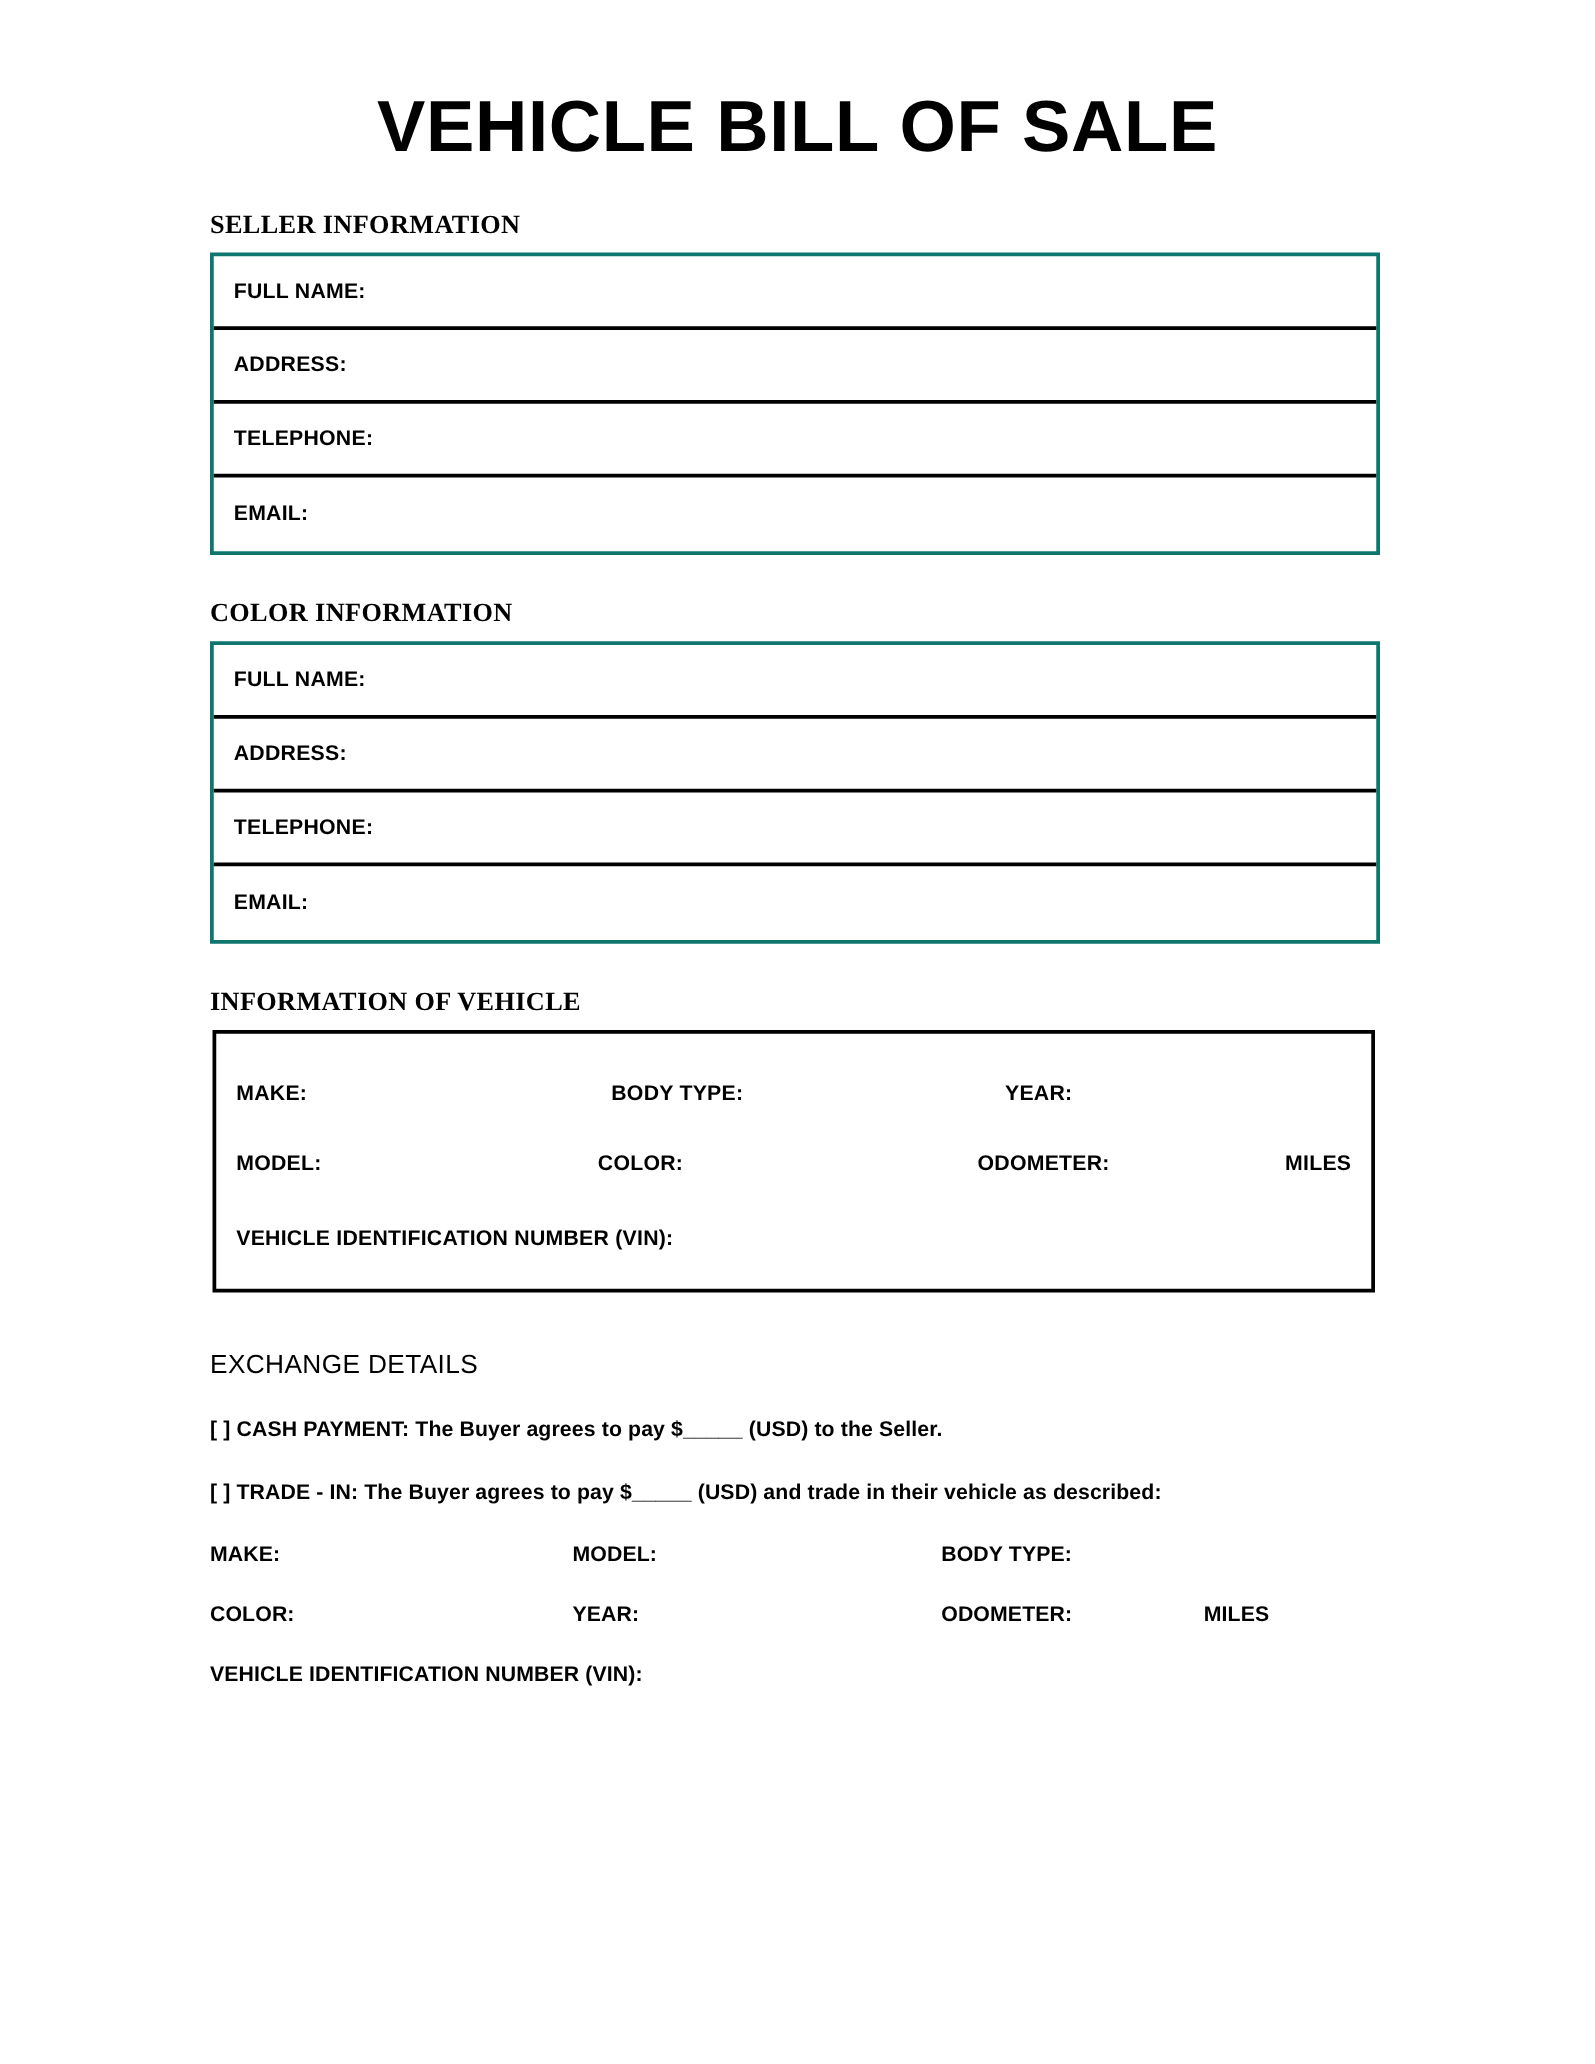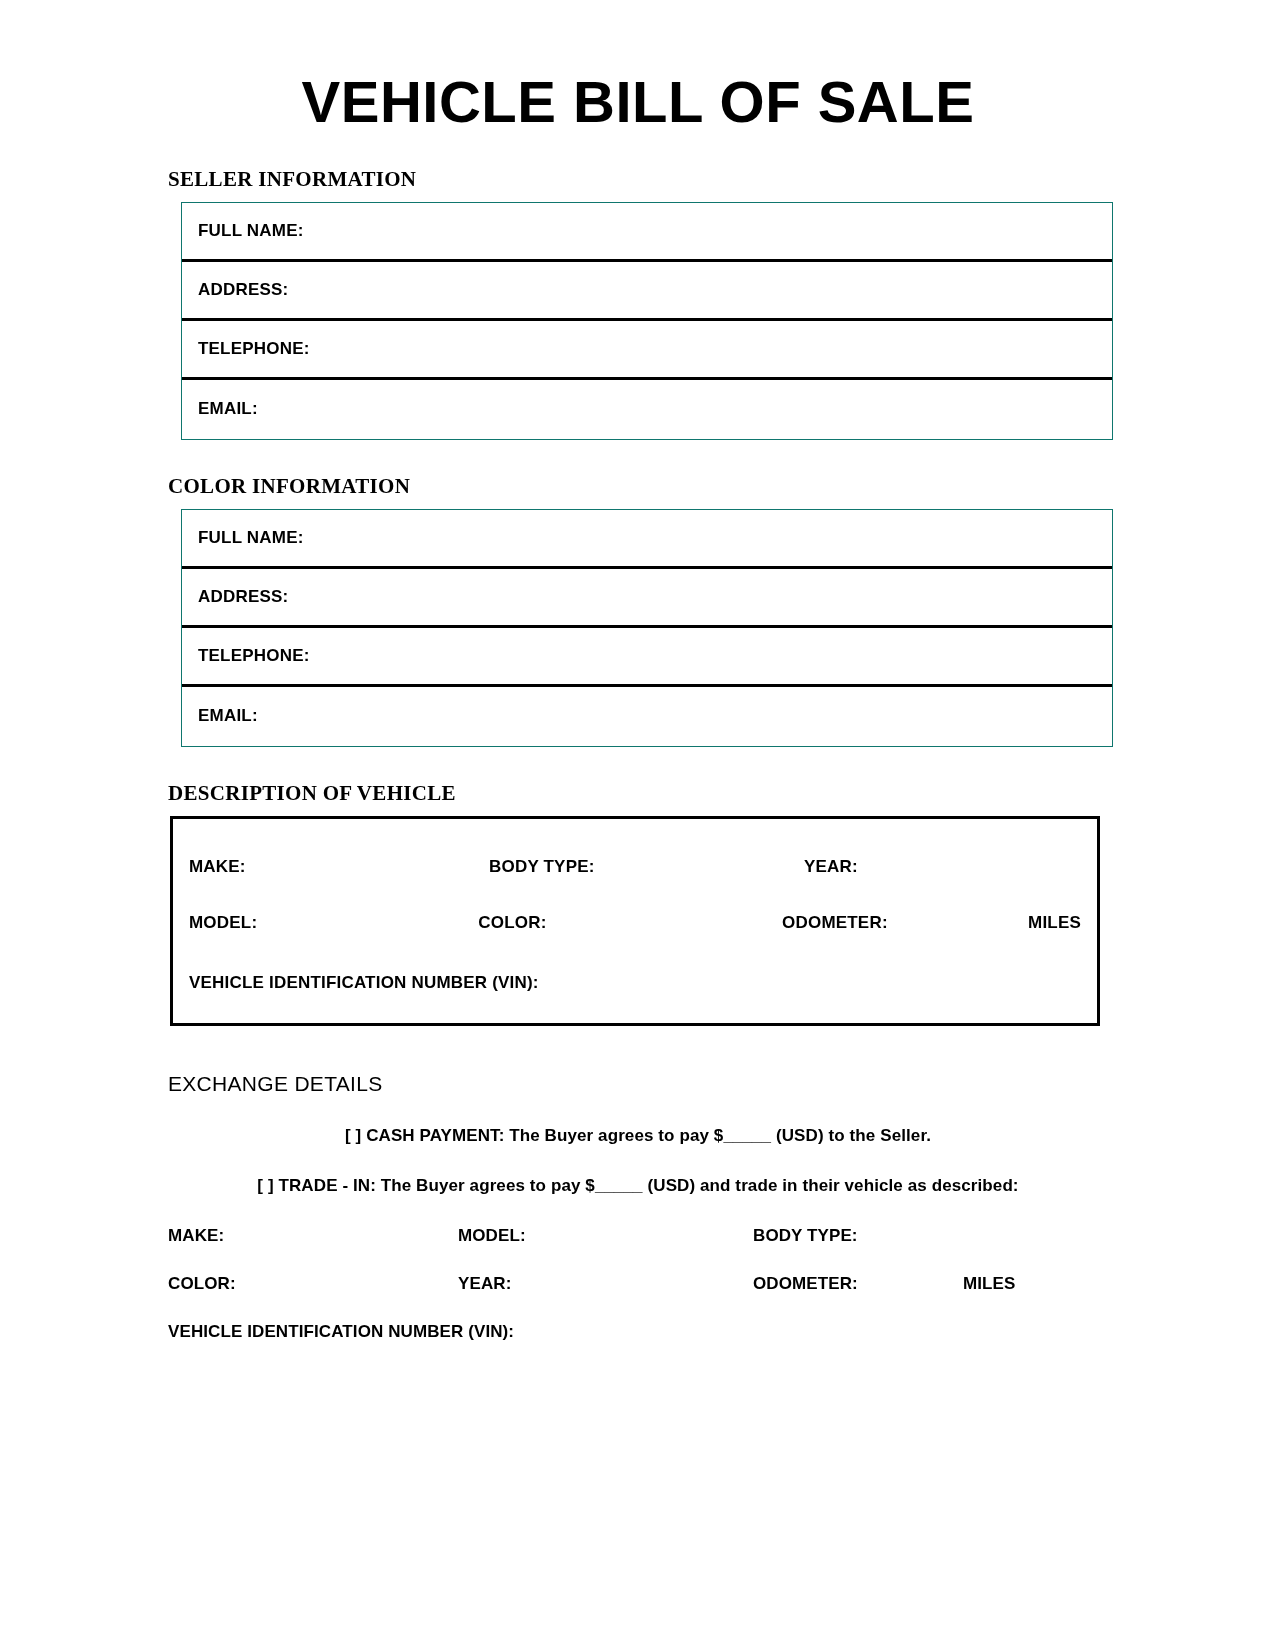--- a/index.html
+++ b/index.html
@@ -35,24 +35,24 @@
     padding-left: 0px;
   }
   .section-head {
     font-size: 21px;
     font-weight: bold;
     letter-spacing: 0.3px;
     margin: 34px 0 10px 0;
     font-family: Liberation Serif, serif;
   }
   .info-table {
-    border: 1px solid #0f766e;
+    border: 3px solid #0f766e;
     border-collapse: collapse;
     width: 930px;
-    margin-left: 13px;
+    margin-left: 0;
   }
   .info-table .row {
     border-bottom: 3px solid #000;
     height: 59px;
     display: flex;
     align-items: center;
     box-sizing: border-box;
   }
   .info-table .row:last-child {
     border-bottom: none;
@@ -98,21 +98,20 @@
     font-size: 21px;
     font-weight: normal;
     margin: 46px 0 30px 0;
     letter-spacing: 0.3px;
   }
   .exch-line {
     font-size: 17px;
     font-weight: bold;
     margin-bottom: 30px;
     letter-spacing: 0.1px;
-    text-align: center;
   }
   .trade-grid-row {
     display: flex;
     font-size: 17px;
     font-weight: bold;
     margin-bottom: 28px;
     letter-spacing: 0.1px;
   }
   .tg-c1 { width: 290px; }
   .tg-c2 { width: 295px; }
@@ -164,21 +163,21 @@
         <span class="field-label">ADDRESS:</span>
       </div>
       <div class="row">
         <span class="field-label">TELEPHONE:</span>
       </div>
       <div class="row">
         <span class="field-label">EMAIL:</span>
       </div>
     </div>
 
-    <div class="section-head">DESCRIPTION OF VEHICLE</div>
+    <div class="section-head">INFORMATION OF VEHICLE</div>
     <div class="vehicle-box">
       <div class="veh-row">
         <span class="veh-cell veh-c1">MAKE:</span>
         <span class="veh-cell veh-c2">BODY TYPE:</span>
         <span class="veh-cell veh-c3">YEAR:</span>
       </div>
       <div class="veh-row">
         <span class="veh-cell veh-c1">MODEL:</span>
         <span class="veh-cell veh-c2">COLOR:</span>
         <span class="veh-cell veh-c3">ODOMETER:</span>

